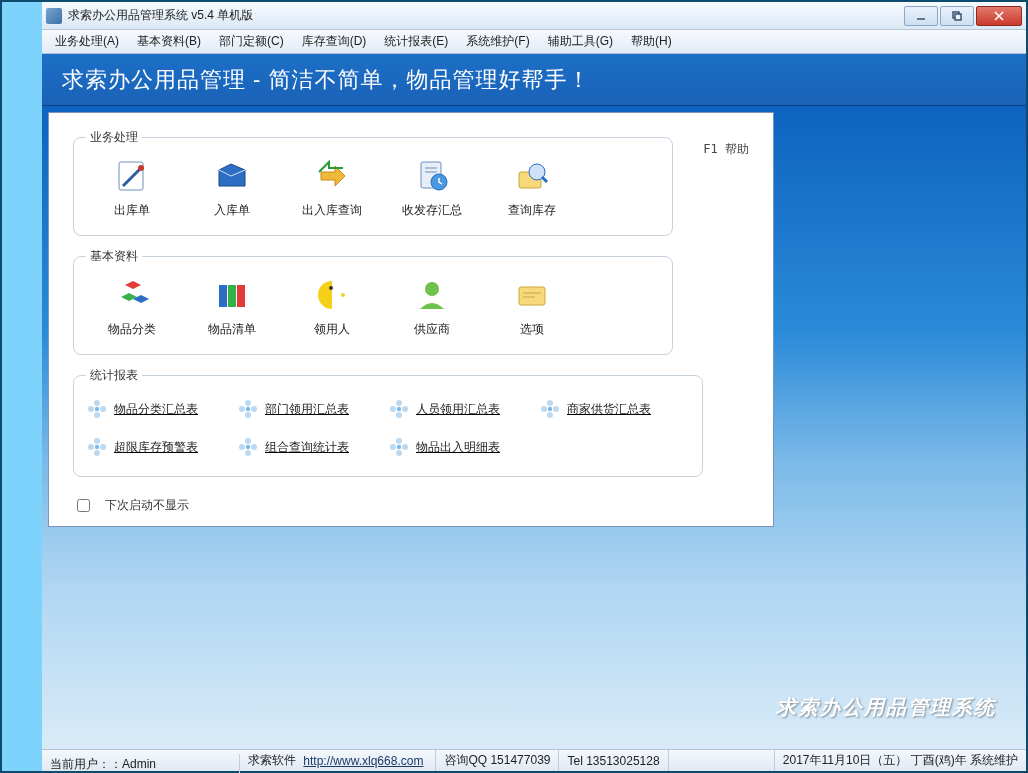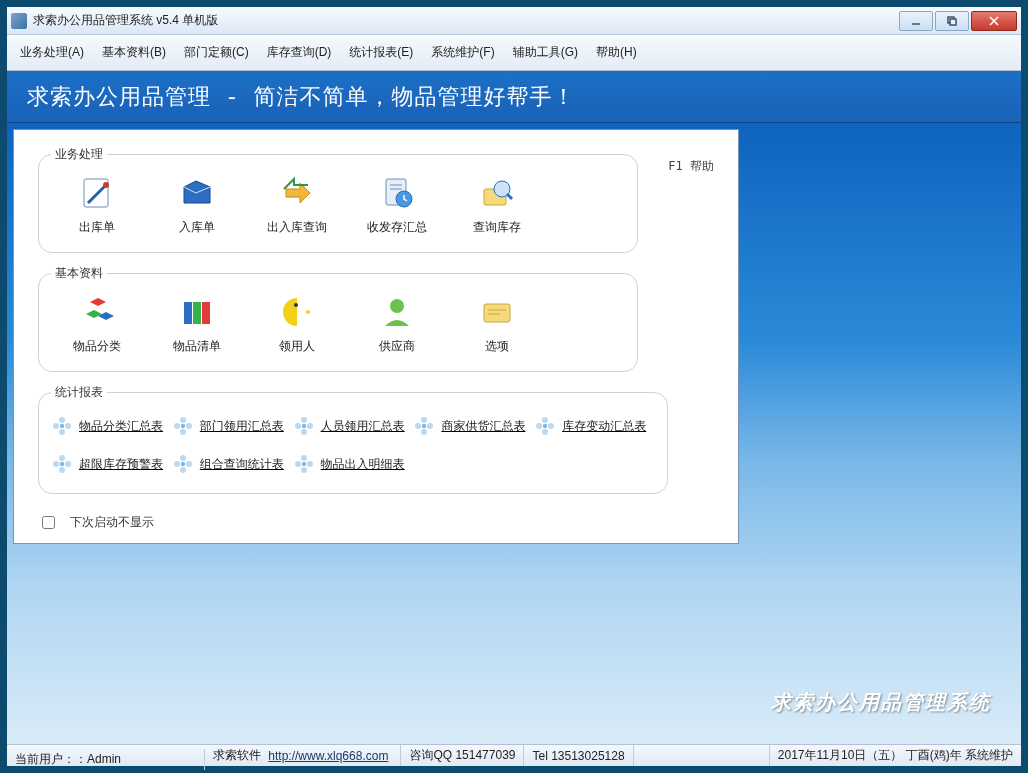--- a/index.html
+++ b/index.html
@@ -1,58 +1,58 @@
 <!DOCTYPE html>
 <html><head>
 <meta charset="utf-8">
 <style>
 * { margin: 0; padding: 0; box-sizing: border-box; font-family: "Microsoft YaHei", SimSun, Arial, sans-serif; }
 body { background: #5a7fa8; width: 1028px; height: 773px; overflow: hidden; }
 
 
-.window-frame { width: 1028px; height: 773px; border: 7px solid #0c4a6e; background: #6d28d9; display: flex; flex-direction: column; }
+.window-frame { width: 1028px; height: 773px; border: 2px solid #0c4a6e; background: #7dd3fc; display: flex; flex-direction: column; padding-left: 40px; }
 .title-bar { height: 28px; background: linear-gradient(to bottom, #f7fbff, #dce8f5); display: flex; align-items: center; padding: 0 4px; border-bottom: 1px solid #b8c8d8; }
 .title-bar .app-icon { width: 16px; height: 16px; background: linear-gradient(135deg,#79a6d2,#3c6fa3); margin-right: 6px; border-radius:2px;}
 .title-bar .title-text { font-size: 12px; color:#222; }
 .title-bar .spacer { flex:1; }
 .win-btns { display:flex; gap:2px; }
 .win-btn { width:34px; height:20px; background: linear-gradient(to bottom,#eaf1fb,#cddff2); border:1px solid #8aa8c8; border-radius:2px; display:flex; align-items:center; justify-content:center; font-size:11px; color:#2b4a6a; cursor:pointer;}
 .win-btn.close { background: linear-gradient(to bottom,#e47a6f,#c83a2b); border-color:#8e2b20; color:#fff; width:46px;}
 .win-btn svg{width:10px;height:10px;}
 
 
-.menu-bar { height: 36px; background: linear-gradient(to bottom,#f6f9fd,#e3ecf7); border-bottom:1px solid #aebfd3; display:flex; align-items:center; padding:0 4px; font-size:12px; color:#222;}
+.menu-bar { height: 24px; background: linear-gradient(to bottom,#f6f9fd,#e3ecf7); border-bottom:1px solid #aebfd3; display:flex; align-items:center; padding:0 4px; font-size:12px; color:#222;}
 .menu-item { padding:3px 9px; cursor:pointer; border-radius:2px;}
 
 
-.banner { height: 52px; background: linear-gradient(to bottom,#1c6fc6,#1a62b8); color:#fff; display:flex; align-items:center; padding-left:20px; font-size:22px; letter-spacing:1px; border-bottom:1px solid #0d4287;font-family:Liberation Mono, monospace;}
+.banner { height: 52px; background: linear-gradient(to bottom,#1c6fc6,#1a62b8); color:#fff; display:flex; align-items:center; padding-left:20px; font-size:22px; letter-spacing:1px; border-bottom:1px solid #0d4287;}
 
 
 .main-area { flex:1; background: linear-gradient(to bottom,#0d63bf 0%, #2a8ad8 35%, #7ab9e8 55%, #b0d6f2 75%, #d9ebf8 100%); position:relative; padding:6px; }
 
 
 .dialog { width:726px; background:#fff; border:1px solid #7a94b1; position:relative; }
 .dialog-title { height:26px; background: linear-gradient(to bottom,#e6eef7,#cfdcec); display:flex; align-items:center; padding:0 6px; font-size:12px; color:#333; border-bottom:1px solid #a9bace;}
 .dialog-title .app-icon { width:14px; height:14px; background:linear-gradient(135deg,#79a6d2,#3c6fa3); margin-right:6px; border-radius:2px;}
 .dialog-title .spacer{flex:1;}
 .dlg-close { width:36px; height:18px; background:linear-gradient(to bottom,#e47a6f,#c83a2b); border:1px solid #8e2b20; border-radius:2px; display:flex; align-items:center; justify-content:center; cursor:pointer;}
 .dlg-close svg{width:10px;height:10px; stroke:#fff; stroke-width:2;}
 
 .dialog-body { padding:24px 16px 12px 24px; position:relative;}
 .help-link { position:absolute; right:24px; top:28px; font-size:12px; color:#444; cursor:pointer; font-family:monospace;}
 
 
-.group { border:1px solid #c8d2dd; border-radius:14px; padding:14px 8px 10px 8px; margin-bottom:20px; position:relative; width:600px;}
+.group { border:1px solid #c8d2dd; border-radius:8px; padding:14px 8px 10px 8px; margin-bottom:20px; position:relative; width:600px;}
 .group-label { position:absolute; top:-9px; left:12px; background:#fff; padding:0 4px; font-size:12px; color:#333;}
 .icon-row { display:flex; }
 .icon-btn { width:100px; display:flex; flex-direction:column; align-items:center; gap:8px; cursor:pointer; padding:6px 0;}
 .icon-btn .ic { width:38px; height:36px; display:flex; align-items:center; justify-content:center; font-size:30px;}
 .icon-btn .lbl { font-size:12px; color:#222;}
 
-.report-grid { display:grid; grid-template-columns: repeat(5, 1fr); row-gap:16px; padding:8px 4px;text-align:right;}
+.report-grid { display:grid; grid-template-columns: repeat(4, 1fr); row-gap:16px; padding:8px 4px;text-align:right;}
 .report-item { display:flex; align-items:center; gap:6px; cursor:pointer; font-size:12px; color:#222;}
 .report-item .flower { width:22px; height:22px; flex-shrink:0;}
 
 .dont-show { display:flex; align-items:center; gap:15px; font-size:12px; color:#333; margin-top:10px; margin-left:4px;}
 .dont-show input { width:13px; height:13px;}
 
 
 .brand-mark { position:absolute; right:30px; bottom:28px; font-size:20px; color:#fff; font-weight:bold; text-shadow:1px 1px 2px rgba(0,0,0,0.4); letter-spacing:2px; font-style:italic;}
 
 
@@ -262,30 +262,20 @@
             </div>
             <div class="report-item">
               <svg class="flower" viewBox="0 0 22 22">
                   <circle cx="11" cy="5" r="3" fill="#bcd9f2"></circle>
                   <circle cx="17" cy="11" r="3" fill="#bcd9f2"></circle>
                   <circle cx="11" cy="17" r="3" fill="#bcd9f2"></circle>
                   <circle cx="5" cy="11" r="3" fill="#bcd9f2"></circle>
                   <circle cx="11" cy="11" r="2.2" fill="#7ab9e8"></circle>
                 </svg>
               <span>商家供货汇总表</span>
-            </div>
-            <div class="report-item">
-              <svg class="flower" viewBox="0 0 22 22">
-                  <circle cx="11" cy="5" r="3" fill="#bcd9f2"></circle>
-                  <circle cx="17" cy="11" r="3" fill="#bcd9f2"></circle>
-                  <circle cx="11" cy="17" r="3" fill="#bcd9f2"></circle>
-                  <circle cx="5" cy="11" r="3" fill="#bcd9f2"></circle>
-                  <circle cx="11" cy="11" r="2.2" fill="#7ab9e8"></circle>
-                </svg>
-              <span>库存变动汇总表</span>
             </div>
             <div class="report-item">
               <svg class="flower" viewBox="0 0 22 22">
                   <circle cx="11" cy="5" r="3" fill="#bcd9f2"></circle>
                   <circle cx="17" cy="11" r="3" fill="#bcd9f2"></circle>
                   <circle cx="11" cy="17" r="3" fill="#bcd9f2"></circle>
                   <circle cx="5" cy="11" r="3" fill="#bcd9f2"></circle>
                   <circle cx="11" cy="11" r="2.2" fill="#7ab9e8"></circle>
                 </svg>
               <span>超限库存预警表</span>

